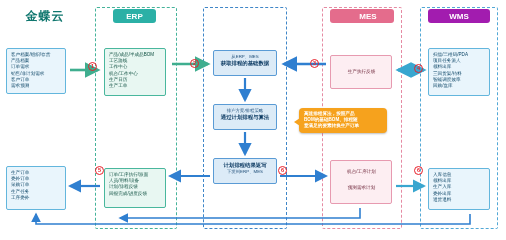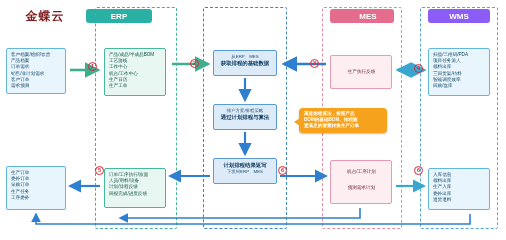--- a/index.html
+++ b/index.html
@@ -5,22 +5,22 @@
   html,body{margin:0;padding:0;}
   body{width:506px;height:240px;background:#ffffff;font-family:"Liberation Sans","DejaVu Sans",sans-serif;position:relative;overflow:hidden;}
   .canvas{position:relative;width:506px;height:240px;}
   .abs{position:absolute;box-sizing:border-box;}
 
   
   .hdr{border-radius:3px;display:flex;align-items:center;justify-content:center;font-size:8px;font-weight:bold;color:#ffffff;}
   .hdr-erp{background:#2bb0a6;}
   .hdr-aps{background:#2f7fd0;}
   .hdr-mes{background:#e46c8c;padding-left:12px;}
-  .hdr-wms{background:#8b5cf6;}
-  .logo{font-size:12px;font-weight:bold;color:#7f1d1d;letter-spacing:1px;}
+  .hdr-wms{background:#a21caf;}
+  .logo{font-size:12px;font-weight:bold;color:#0f766e;letter-spacing:1px;}
 
   
   .colframe{border:1px dashed #7ea8c9;border-radius:2px;background:transparent;}
   .colframe.green{border-color:#45b39a;}
   .colframe.blue{border-color:#3f86c8;}
   .colframe.pink{border-color:#e58aa2;}
   .colframe.cyan{border-color:#52a8d6;}
 
   
   .lbox{border:1px solid #8fb9d6;background:#eaf4fb;border-radius:2px;padding:3px 3px 2px 4px;}
@@ -51,21 +51,21 @@
 <body>
 
 <div class="canvas">
 
   <div class="abs colframe green" style="left:95px;top:7px;width:82px;height:222px;"></div>
   <div class="abs colframe blue" style="left:203px;top:7px;width:84px;height:222px;"></div>
   <div class="abs colframe pink" style="left:322px;top:7px;width:80px;height:222px;"></div>
   <div class="abs colframe cyan" style="left:420px;top:7px;width:78px;height:222px;"></div>
 
   <div class="abs logo" style="left:8px;top:8px;width:74px;height:16px;display:flex;align-items:center;justify-content:center;">金蝶云</div>
-  <div class="abs hdr hdr-erp" style="left:86px;top:9px;width:66px;height:14px;">ERP</div>
+  <div class="abs hdr hdr-erp" style="left:113px;top:9px;width:43px;height:14px;">ERP</div>
   <div class="abs hdr hdr-mes" style="left:330px;top:9px;width:64px;height:14px;">MES</div>
   <div class="abs hdr hdr-wms" style="left:428px;top:9px;width:62px;height:14px;">WMS</div>
 
   <div class="abs lbox cyanbox" style="left:6px;top:48px;width:60px;height:46px;">
     <div class="ln">客户档案/组织/存货</div>
     <div class="ln">产品档案</div>
     <div class="ln">订单需求</div>
     <div class="ln">销售/非计划需求</div>
     <div class="ln">客户订单</div>
     <div class="ln">需求预测</div>

